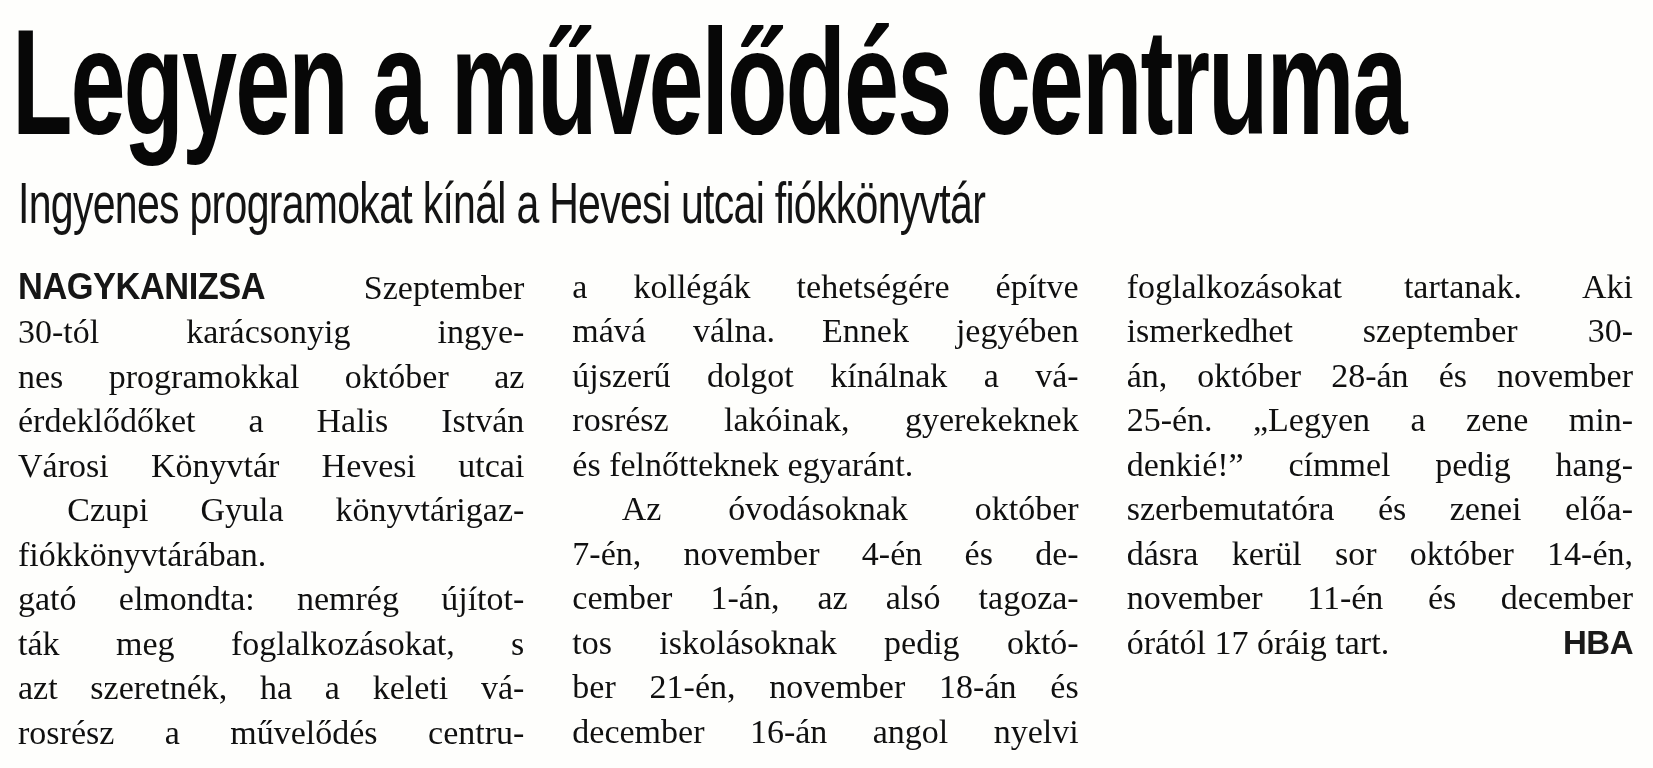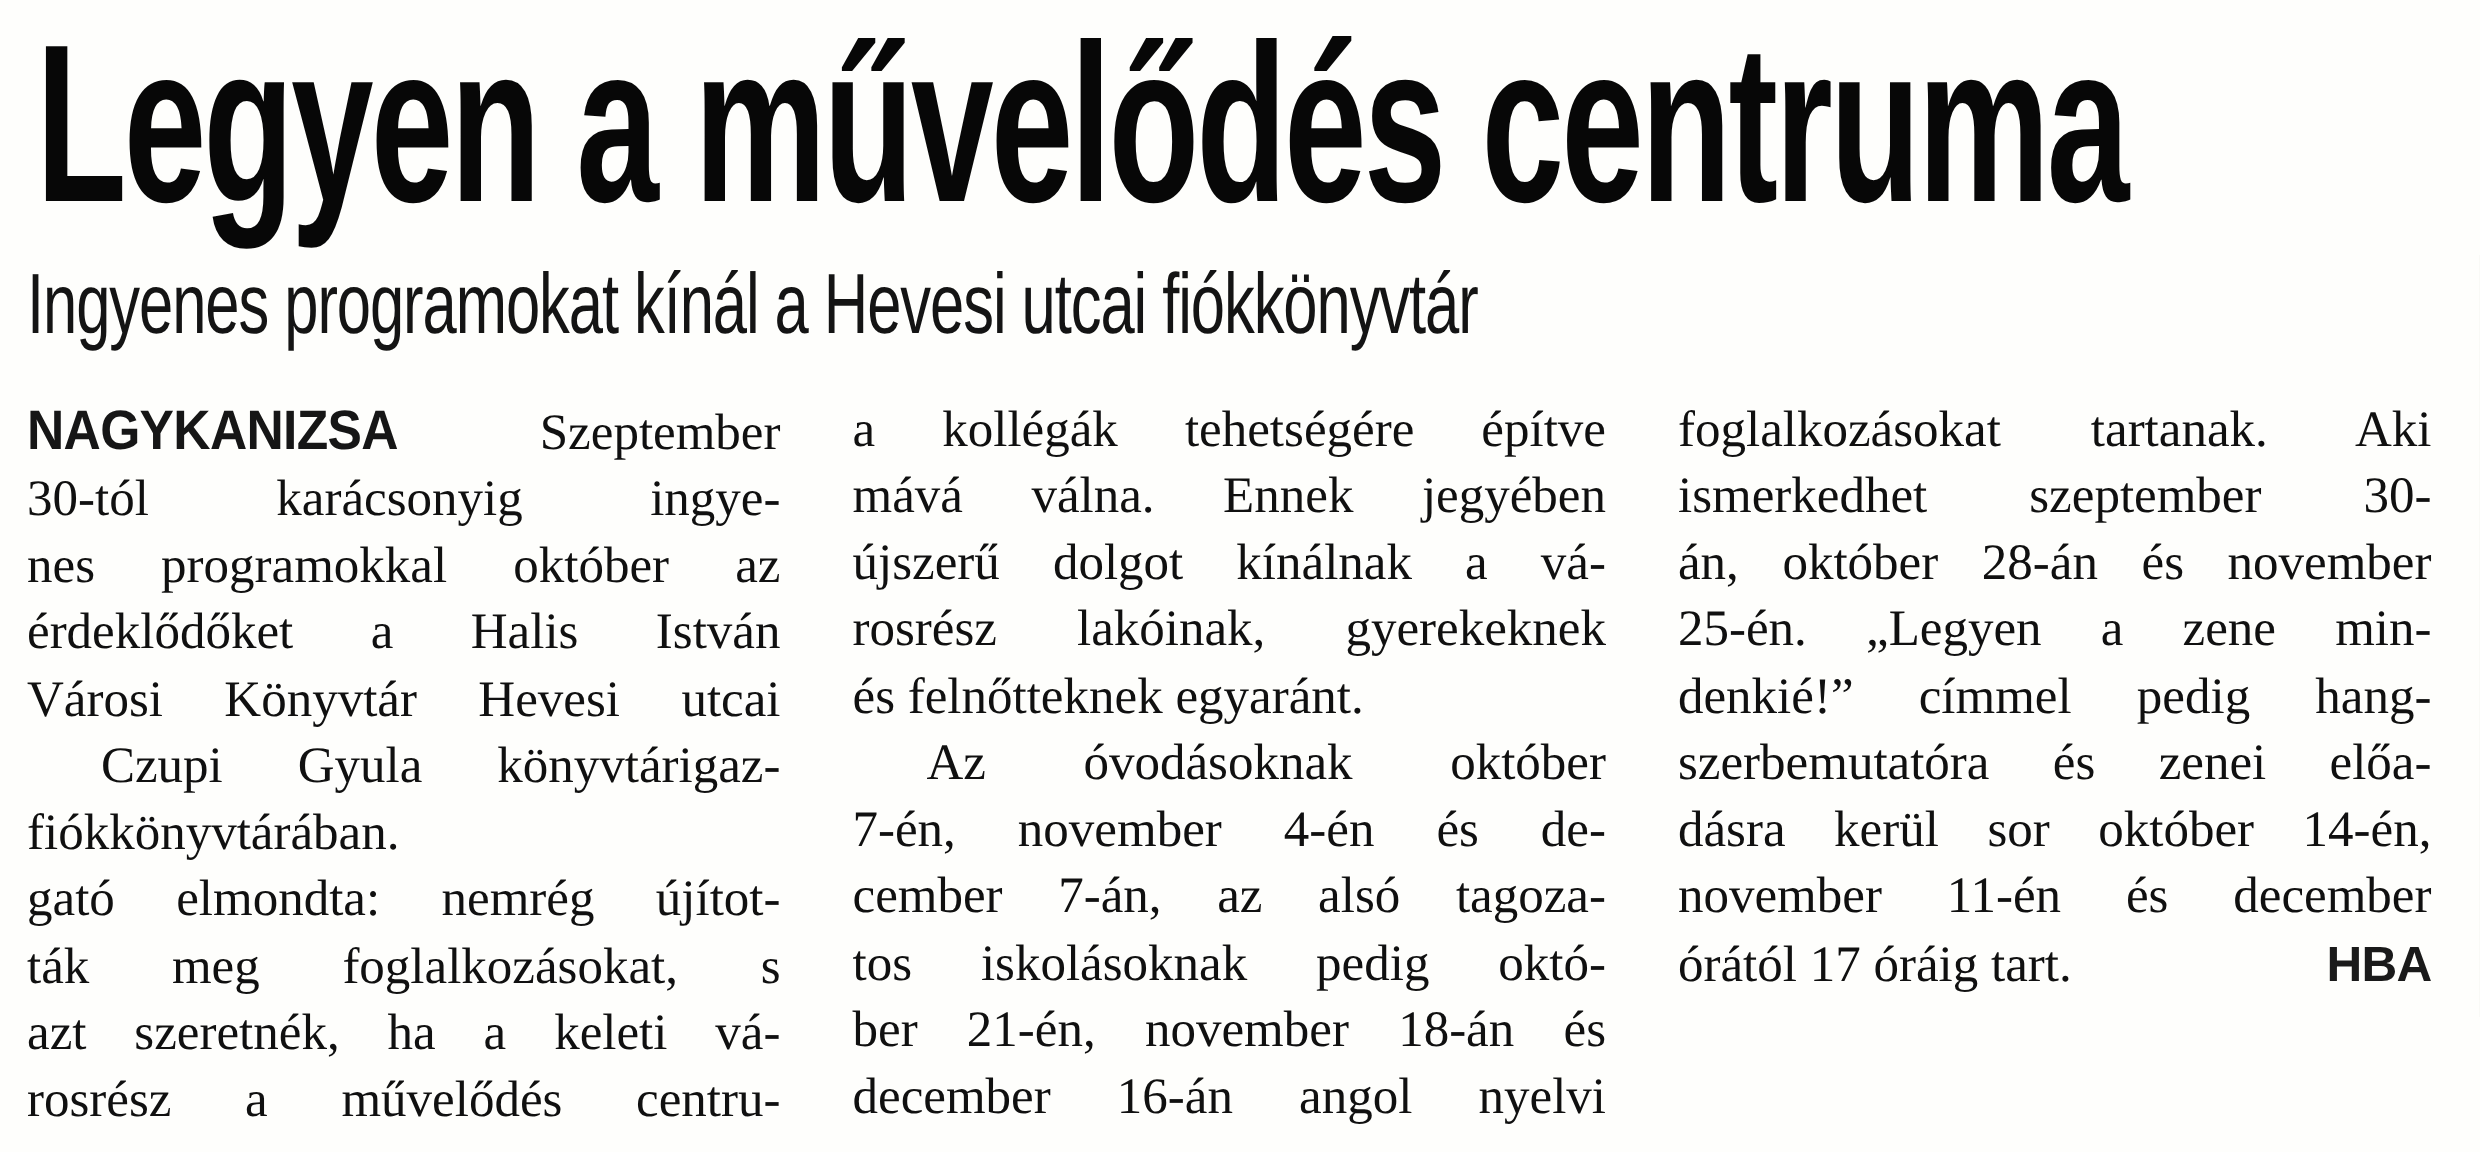--- a/index.html
+++ b/index.html
@@ -11,21 +11,21 @@
     position: relative;
     width: 1653px;
     height: 768px;
     margin: 0 auto;
     background: #fefefc;
     color: #0b0b0b;
     overflow: hidden;
   }
   
   .headline {
-    margin: 4px 0 0 24px;
+    margin: 4px 0 0 12px;
     white-space: nowrap;
   }
   .headline .hl-text {
     display: inline-block;
     font-family: "Liberation Sans", sans-serif;
     font-weight: 700;
     font-size: 150px;
     line-height: 1.04;
     letter-spacing: -3px;
     transform: scaleX(0.66);
@@ -45,21 +45,21 @@
     line-height: 1.1;
     letter-spacing: -1px;
     transform: scaleX(0.72);
     transform-origin: 0 50%;
     color: #141414;
   }
   
   .columns {
     display: flex;
     gap: 48px;
-    margin: 30px 32px 0 18px;
+    margin: 30px 20px 0 18px;
   }
   .col {
     flex: 1 1 0;
     min-width: 0;
     font-size: 34px;
     line-height: 44.5px;
     color: #101010;
   }
   .line {
     text-align: justify;
@@ -130,21 +130,21 @@
     </div>
 
     <div class="col">
       <div class="line">a kollégák tehetségére építve</div>
       <div class="line">mává válna. Ennek jegyében</div>
       <div class="line">újszerű dolgot kínálnak a vá-</div>
       <div class="line">rosrész lakóinak, gyerekeknek</div>
       <div class="line pend">és felnőtteknek egyaránt.</div>
       <div class="line indent">Az óvodásoknak október</div>
       <div class="line">7-én, november 4-én és de-</div>
-      <div class="line">cember 7-án, az alsó tagoza-</div>
+      <div class="line">cember 1-án, az alsó tagoza-</div>
       <div class="line">tos iskolásoknak pedig októ-</div>
       <div class="line">ber 21-én, november 18-án és</div>
       <div class="line">december 16-án angol nyelvi</div>
     </div>
 
     <div class="col">
       <div class="line">foglalkozásokat tartanak. Aki</div>
       <div class="line">ismerkedhet szeptember 30-</div>
       <div class="line">án, október 28-án és november</div>
       <div class="line">25-én. „Legyen a zene min-</div>

